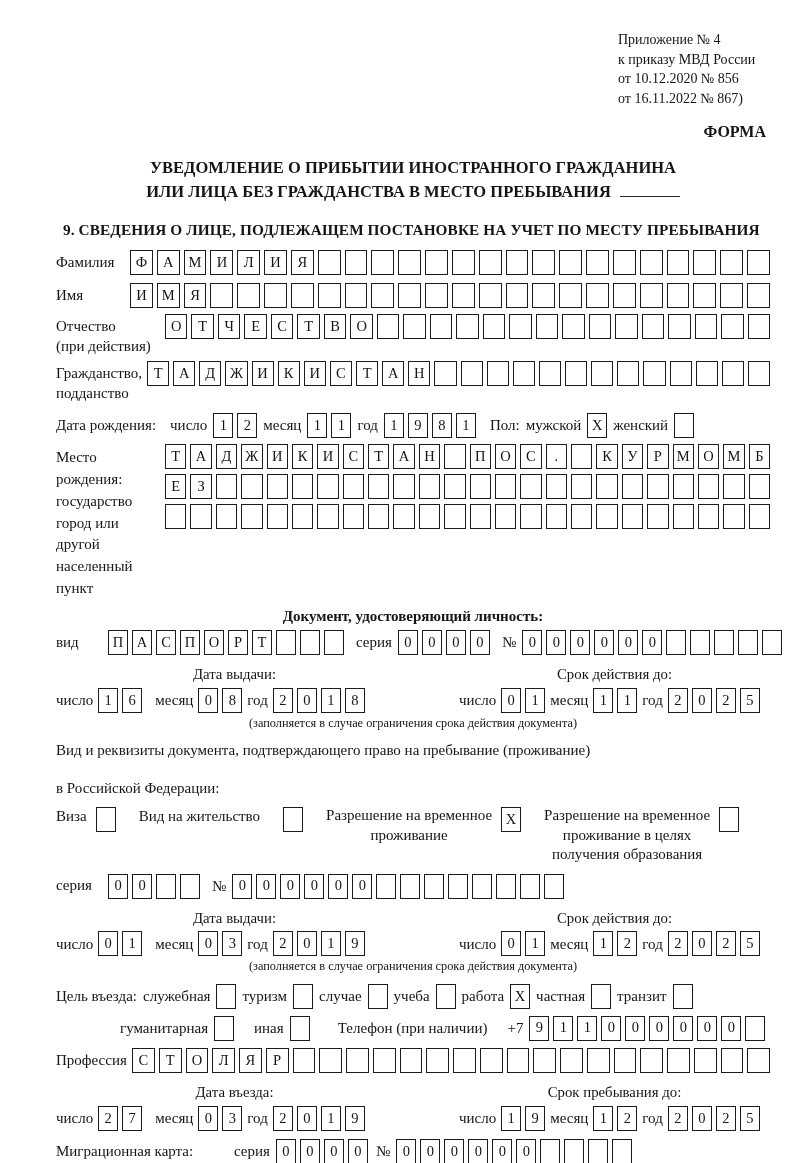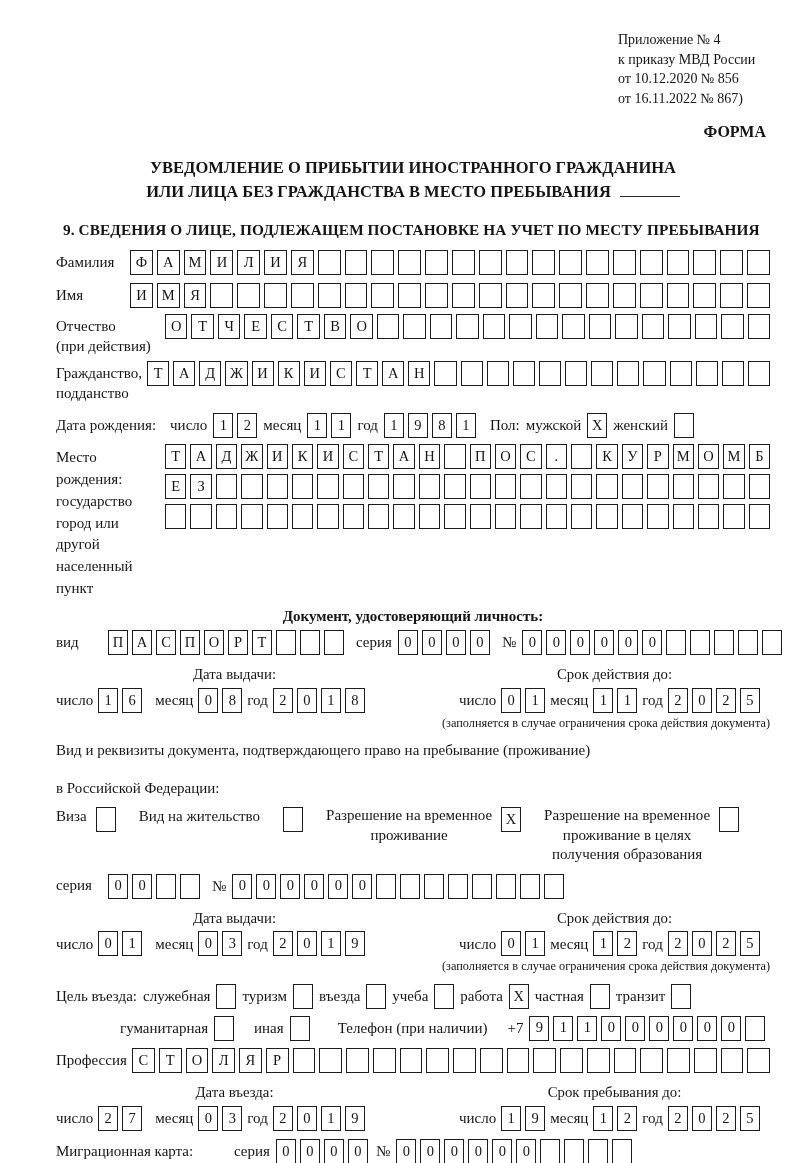--- a/index.html
+++ b/index.html
@@ -36,21 +36,21 @@
   .drow{display:flex;align-items:center;gap:6px;flex-wrap:nowrap;}
   .ml8{margin-left:8px;}
   
   .doc-head{text-align:center;font-weight:bold;margin-top:6px;font-size:15px;}
   
   .datepair{display:flex;margin-top:10px;}
   .dcol-l{flex:0 0 50%;}
   .dcol-r{flex:0 0 50%;box-sizing:border-box;padding-left:46px;}
   .dhead{text-align:center;font-size:14.8px;margin-bottom:3px;}
   .dcells{display:flex;align-items:center;gap:5px;}
-  .note-right{text-align:right;font-size:12.3px;margin-top:2px;}
+  .note-right{text-align:center;font-size:12.3px;margin-top:2px;}
   .para{margin-top:8px;}
   
   .visa-row{display:flex;align-items:flex-start;margin-top:8px;gap:9px;}
   .vml{text-align:center;line-height:1.3;flex:0 0 auto;}
   .cbx{margin-top:1px;}
   
   .purpose-row{display:flex;align-items:center;gap:6px;margin-top:8px;flex-wrap:nowrap;}
   .purpose-row2{display:flex;align-items:center;gap:6px;margin-top:6px;padding-left:64px;flex-wrap:nowrap;}
   .sp14{margin-left:14px;}
 </style>
@@ -499,21 +499,21 @@
     </div>
   </div>
   <div class="note-right">(заполняется в случае ограничения срока действия документа)</div>
 
   <div class="purpose-row">
     <span>Цель въезда:</span>
     <span>служебная</span>
     <span class="box cbx"></span>
     <span>туризм</span>
     <span class="box cbx"></span>
-    <span>въезда</span>
+    <span>случае</span>
     <span class="box cbx"></span>
     <span>учеба</span>
     <span class="box cbx"></span>
     <span>работа</span>
     <span class="box cbx">X</span>
     <span>частная</span>
     <span class="box cbx"></span>
     <span>транзит</span>
     <span class="box cbx"></span>
   </div>

